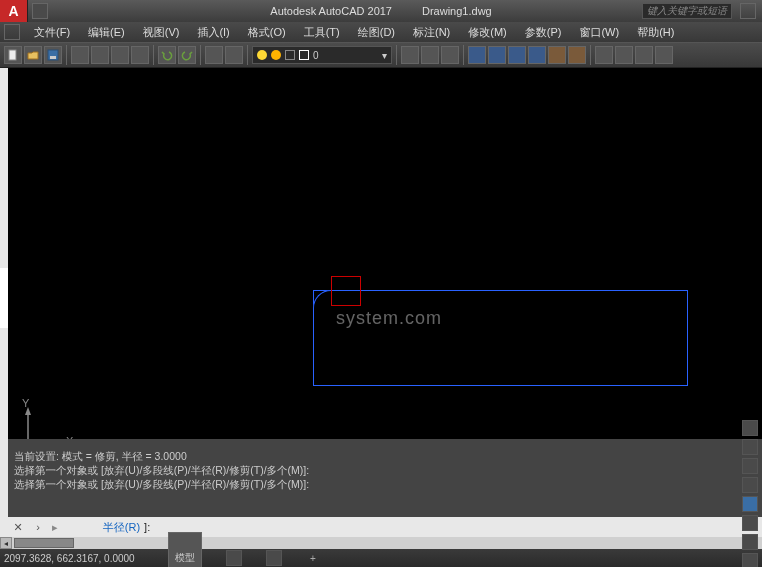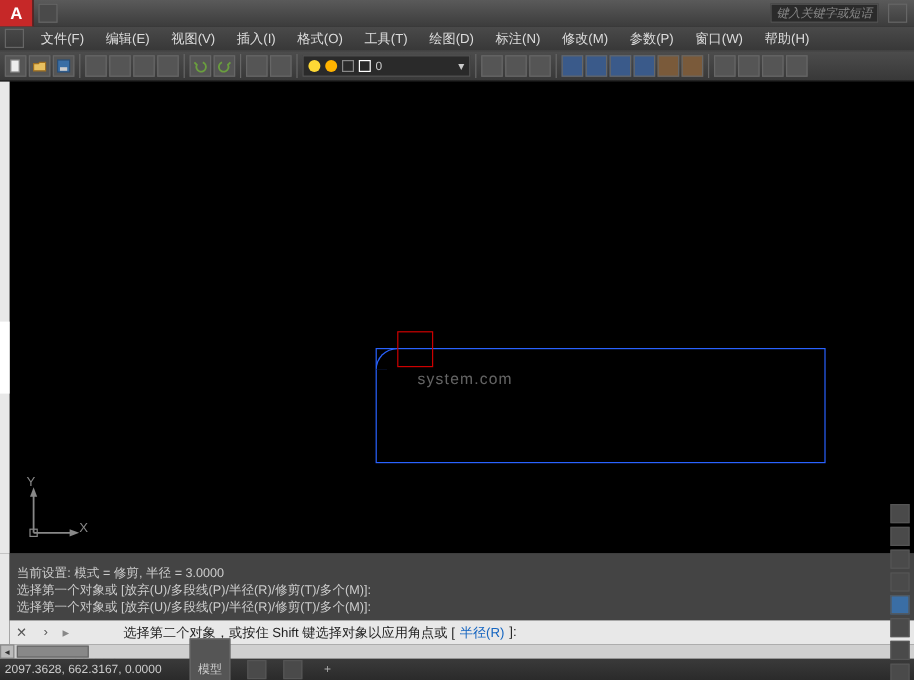--- a/index.html
+++ b/index.html
@@ -29,55 +29,59 @@
   .left-strip { position: absolute; left: 0; top: 0; width: 8px; height: 100%; background: #e8e8e8; }
   .left-strip .tab { position: absolute; top: 200px; width: 8px; height: 60px; background: #fff; }
   .canvas { position: absolute; left: 8px; top: 0; right: 0; bottom: 0; }
   
   .rect-shape { position: absolute; left: 305px; top: 222px; width: 375px; height: 96px; border: 1.5px solid #2962ff; }
   .fillet-arc { position: absolute; left: 305px; top: 222px; width: 18px; height: 18px; border: 1.5px solid #2962ff; border-right: none; border-bottom: none; border-top-left-radius: 18px; background: #000; }
   .pick-box { position: absolute; left: 323px; top: 208px; width: 30px; height: 30px; border: 1px solid #c00; }
   
   .watermark { position: absolute; left: 295px; top: 200px; font-size: 38px; font-weight: bold; color: rgba(200,200,200,0.55); letter-spacing: 2px; pointer-events: none; }
   .watermark .x { font-size: 34px; }
-  .watermark-sub { position: absolute; left: 340px; top: 240px; font-size: 13px; color: rgba(200,200,200,0.5); letter-spacing: 1px; pointer-events: none; }
+  .watermark-sub { position: absolute; left: 328px; top: 240px; font-size: 18px; color: rgba(200,200,200,0.5); letter-spacing: 1px; pointer-events: none; }
   
   .ucs { position: absolute; left: 12px; bottom: 6px; color: #888; font-size: 11px; }
   .ucs svg { overflow: visible; }
   
-  .cmd-panel { position: absolute; bottom: 30px; left: 0; right: 0; height: 76px; display: flex; background: #333; }
+  .cmd-panel { position: absolute; bottom: 30px; left: 0; right: 0; height: 98px; display: flex; background: #333; }
   .cmd-left-strip { width: 8px; background: #e8e8e8; }
   .cmd-history { flex: 1; background: #444; font-size: 10.5px; color: #ccc; padding: 2px 6px; line-height: 14px; font-family: SimSun, monospace; overflow: hidden; }
   .cmd-history .ln { white-space: nowrap; }
   .cmd-input-row { position: absolute; bottom: 0; left: 8px; right: 0; height: 20px; background: #e8e8e8; display: flex; align-items: center; font-size: 11px; font-family: SimSun, monospace; }
   .cmd-input-row .xico { width: 16px; height: 16px; margin: 0 2px; display:flex; align-items:center; justify-content:center; color:#555; }
   .cmd-input-row .prompt { display: flex; align-items: center; gap: 4px; padding: 0 4px; color: #222; }
   .cmd-input-row .fillet-kw { font-weight: bold; color: #000; margin-top: 40px; }
   .cmd-input-row .link { color: #1565c0; }
   
   .scrollbar-h { position: absolute; bottom: 18px; left: 0; right: 0; height: 12px; background: #d0d0d0; display:flex; align-items:center; }
   .scrollbar-h .thumb { position:absolute; left: 14px; width: 60px; height: 10px; background: #888; border:1px solid #666; }
   .scrollbar-h .arrow { width:12px; height:12px; background:#bbb; border:1px solid #888; display:flex; align-items:center; justify-content:center; font-size:8px; color:#333;}
   
-  .statusbar { position: absolute; bottom: 0; left: 0; right: 0; height: 18px; background: linear-gradient(#3a3a3a, #2a2a2a); display: flex; align-items: center; font-size: 10px; color: #ccc; padding: 0 4px; gap: 14px; }
+  .statusbar { position: absolute; bottom: 0; left: 0; right: 0; height: 18px; background: linear-gradient(#3a3a3a, #2a2a2a); display: flex; align-items: center; font-size: 10px; color: #ccc; padding: 0 4px; gap: 24px; }
   .statusbar .coords { min-width: 140px; }
   .statusbar .tabbtn { padding: 18px 6px; background: #555; border: 1px solid #666; font-size: 10px; }
   .statusbar .plus { padding: 1px 4px; color: #aaa; }
   .statusbar .sico { width: 16px; height: 16px; background: #4a4a4a; border: 1px solid #555; }
   .statusbar .right-cluster { margin-left: auto; display: flex; gap: 3px; align-items: center; flex-direction: column; }
   
   .tico svg, .sico svg { width: 12px; height: 12px; }
 </style>
 </head>
 <body>
 
 <div class="titlebar">
   <div class="app-logo">A</div>
   <div class="qat">
     <div class="ico"></div>
+  </div>
+  <div class="title-center">
+    <span>Autodesk AutoCAD 2017</span>
+    <span>Drawing1.dwg</span>
   </div>
   <div class="search-box">键入关键字或短语</div>
   <div class="title-right-ico"></div>
 </div>
 
 <div class="menubar">
   <div class="menu-left-ico"></div>
   <div class="menu-item">文件(F)</div>
   <div class="menu-item">编辑(E)</div>
   <div class="menu-item">视图(V)</div>
@@ -185,21 +189,20 @@
     <div class="ln">当前设置: 模式 = 修剪, 半径 = 3.0000</div>
     <div class="ln">选择第一个对象或 [放弃(U)/多段线(P)/半径(R)/修剪(T)/多个(M)]:</div>
     <div class="ln">选择第一个对象或 [放弃(U)/多段线(P)/半径(R)/修剪(T)/多个(M)]:</div>
   </div>
   <div class="cmd-input-row">
     <span class="xico">✕</span>
     <span class="xico">›</span>
     <span class="prompt">
       <span style="color:#888;">▸</span>
       <span class="fillet-kw">FILLET</span>
-      <span>选择第二个对象，或按住 Shift 键选择对象以应用角点或 [</span>
         <span class="link">半径(R)</span>
         <span>]:</span>
     </span>
   </div>
 </div>
 
 <div class="scrollbar-h">
   <div class="arrow">◂</div>
   <div class="thumb"></div>
 </div>

